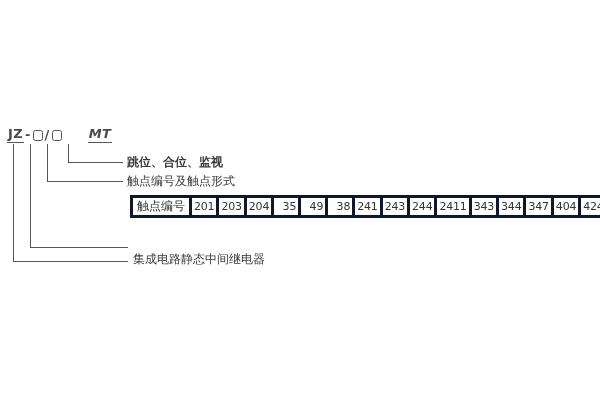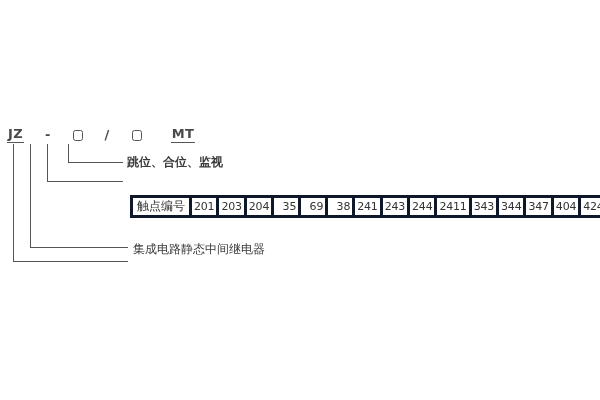--- a/index.html
+++ b/index.html
@@ -8,24 +8,23 @@
     font-family:"DejaVu Sans", "Liberation Sans", sans-serif;
     color:#3a3a3a; overflow:hidden;
   }
 
   
   .model-title {
     position:absolute; left:7px; top:126px; height:17px;
     display:flex; align-items:flex-end;
     font-size:13px; font-weight:600; letter-spacing:0.3px; color:#4a4a4a;
     white-space:nowrap;
-    gap:20px;
   }
   .seg-underline { border-bottom:1.5px solid #555; padding:0 1px 1px 1px; }
-  .mt-seg { margin-left:8px; }
+  .mt-seg { margin-left:25px;font-style:italic; }
   .ph-box {
     width:10px; height:11px; box-sizing:border-box;
     border:1.6px solid #555; border-radius:2.5px;
     margin:0 1px 2px 1px; background:#fff;
   }
   .dash, .slash { padding:0 1px 1px 1px; }
 
   
   .line { position:absolute; background:#555; }
   .v { width:1px; }
@@ -40,21 +39,21 @@
   .h-mt   { left:68px; top:162px; width:55px; }
 
   
   .callout {
     position:absolute; font-size:12px; line-height:14px;
     color:#3a3a3a; white-space:nowrap;
   }
   .lbl-mt   { left:127px; top:155px;font-weight:bold; }
   .lbl-box2 { left:127px; top:174px; }
   .lbl-box1 { left:133px; top:240px; }
-  .lbl-jz   { left:133px; top:242px; }
+  .lbl-jz   { left:133px; top:252px; }
 
   
   table.contact { position:absolute; left:130px; top:195px; border-collapse:collapse; }
   .contact td {
     border:3px solid #0f172a; text-align:right; vertical-align:middle;
     height:17px; color:#333; white-space:nowrap;
   }
   .contact td.hdr { font-size:12px; padding:0 4px; }
   .contact td.num { font-size:11px; letter-spacing:-0.2px; min-width:20px; padding:0 2px;margin-left:36px; }
 </style>
@@ -75,31 +74,32 @@
   <div class="line v v-jz"></div>
   <div class="line h h-jz"></div>
   <div class="line v v-box1"></div>
   <div class="line h h-box1"></div>
   <div class="line v v-box2"></div>
   <div class="line h h-box2"></div>
   <div class="line v v-mt"></div>
   <div class="line h h-mt"></div>
 
   <div class="callout lbl-mt">跳位、合位、监视</div>
+  <div class="callout lbl-box2">触点编号及触点形式</div>
   <div class="callout lbl-jz">集成电路静态中间继电器</div>
 
   <table class="contact">
     <tbody>
         <tr>
       <td class="hdr">触点编号</td>
       <td class="num">201</td>
       <td class="num">203</td>
       <td class="num">204</td>
       <td class="num">35</td>
-      <td class="num">69</td>
+      <td class="num">49</td>
       <td class="num">38</td>
       <td class="num">241</td>
       <td class="num">243</td>
       <td class="num">244</td>
       <td class="num">2411</td>
       <td class="num">343</td>
       <td class="num">344</td>
       <td class="num">347</td>
       <td class="num">404</td>
       <td class="num">424</td>

